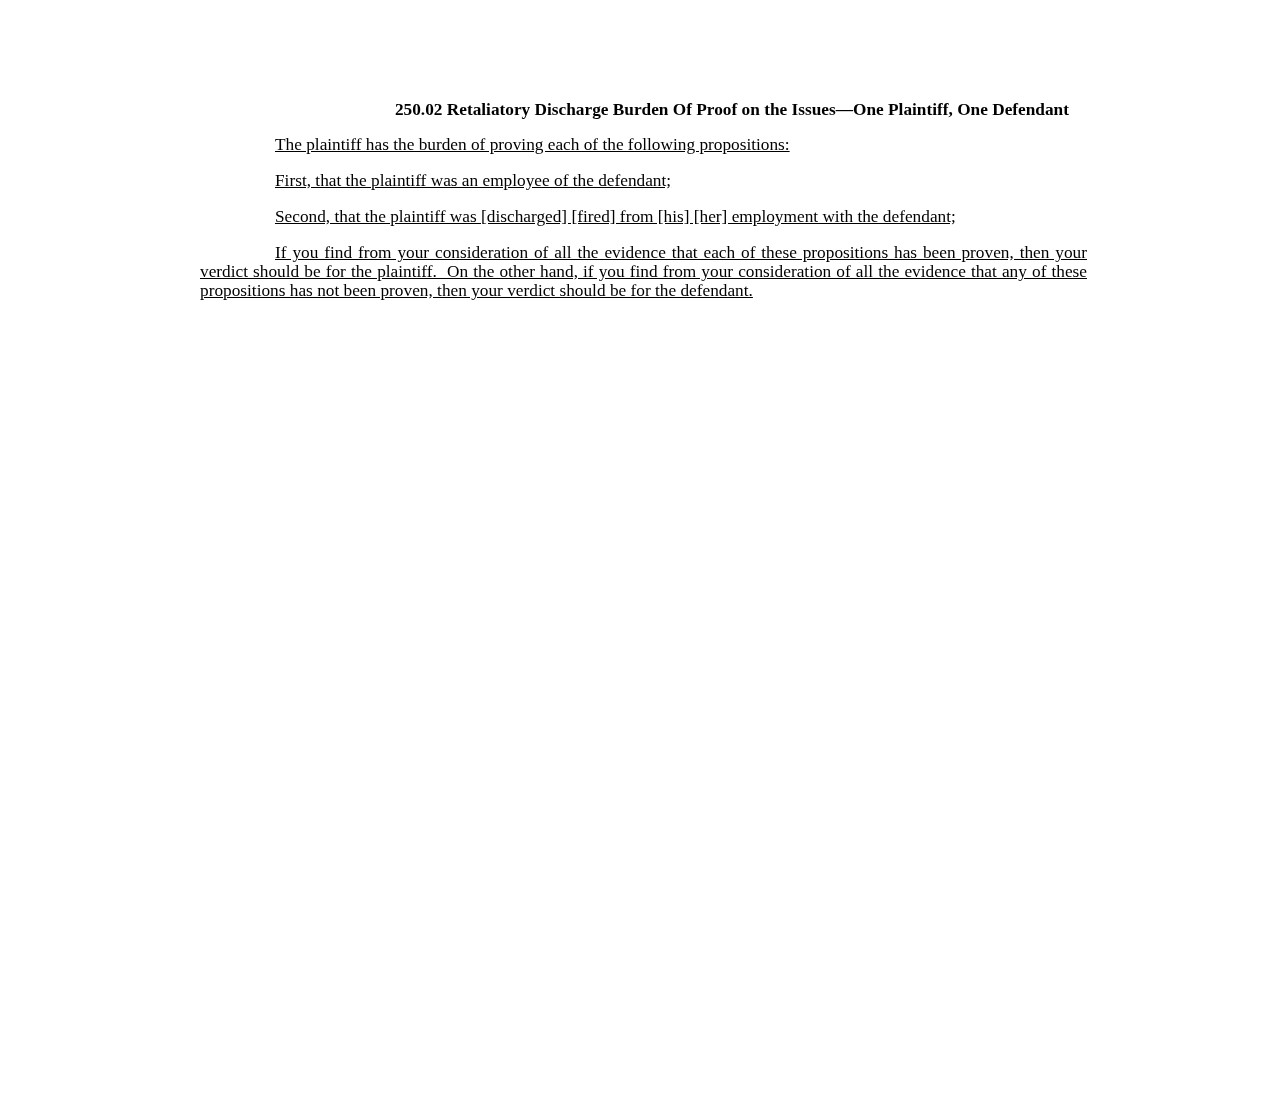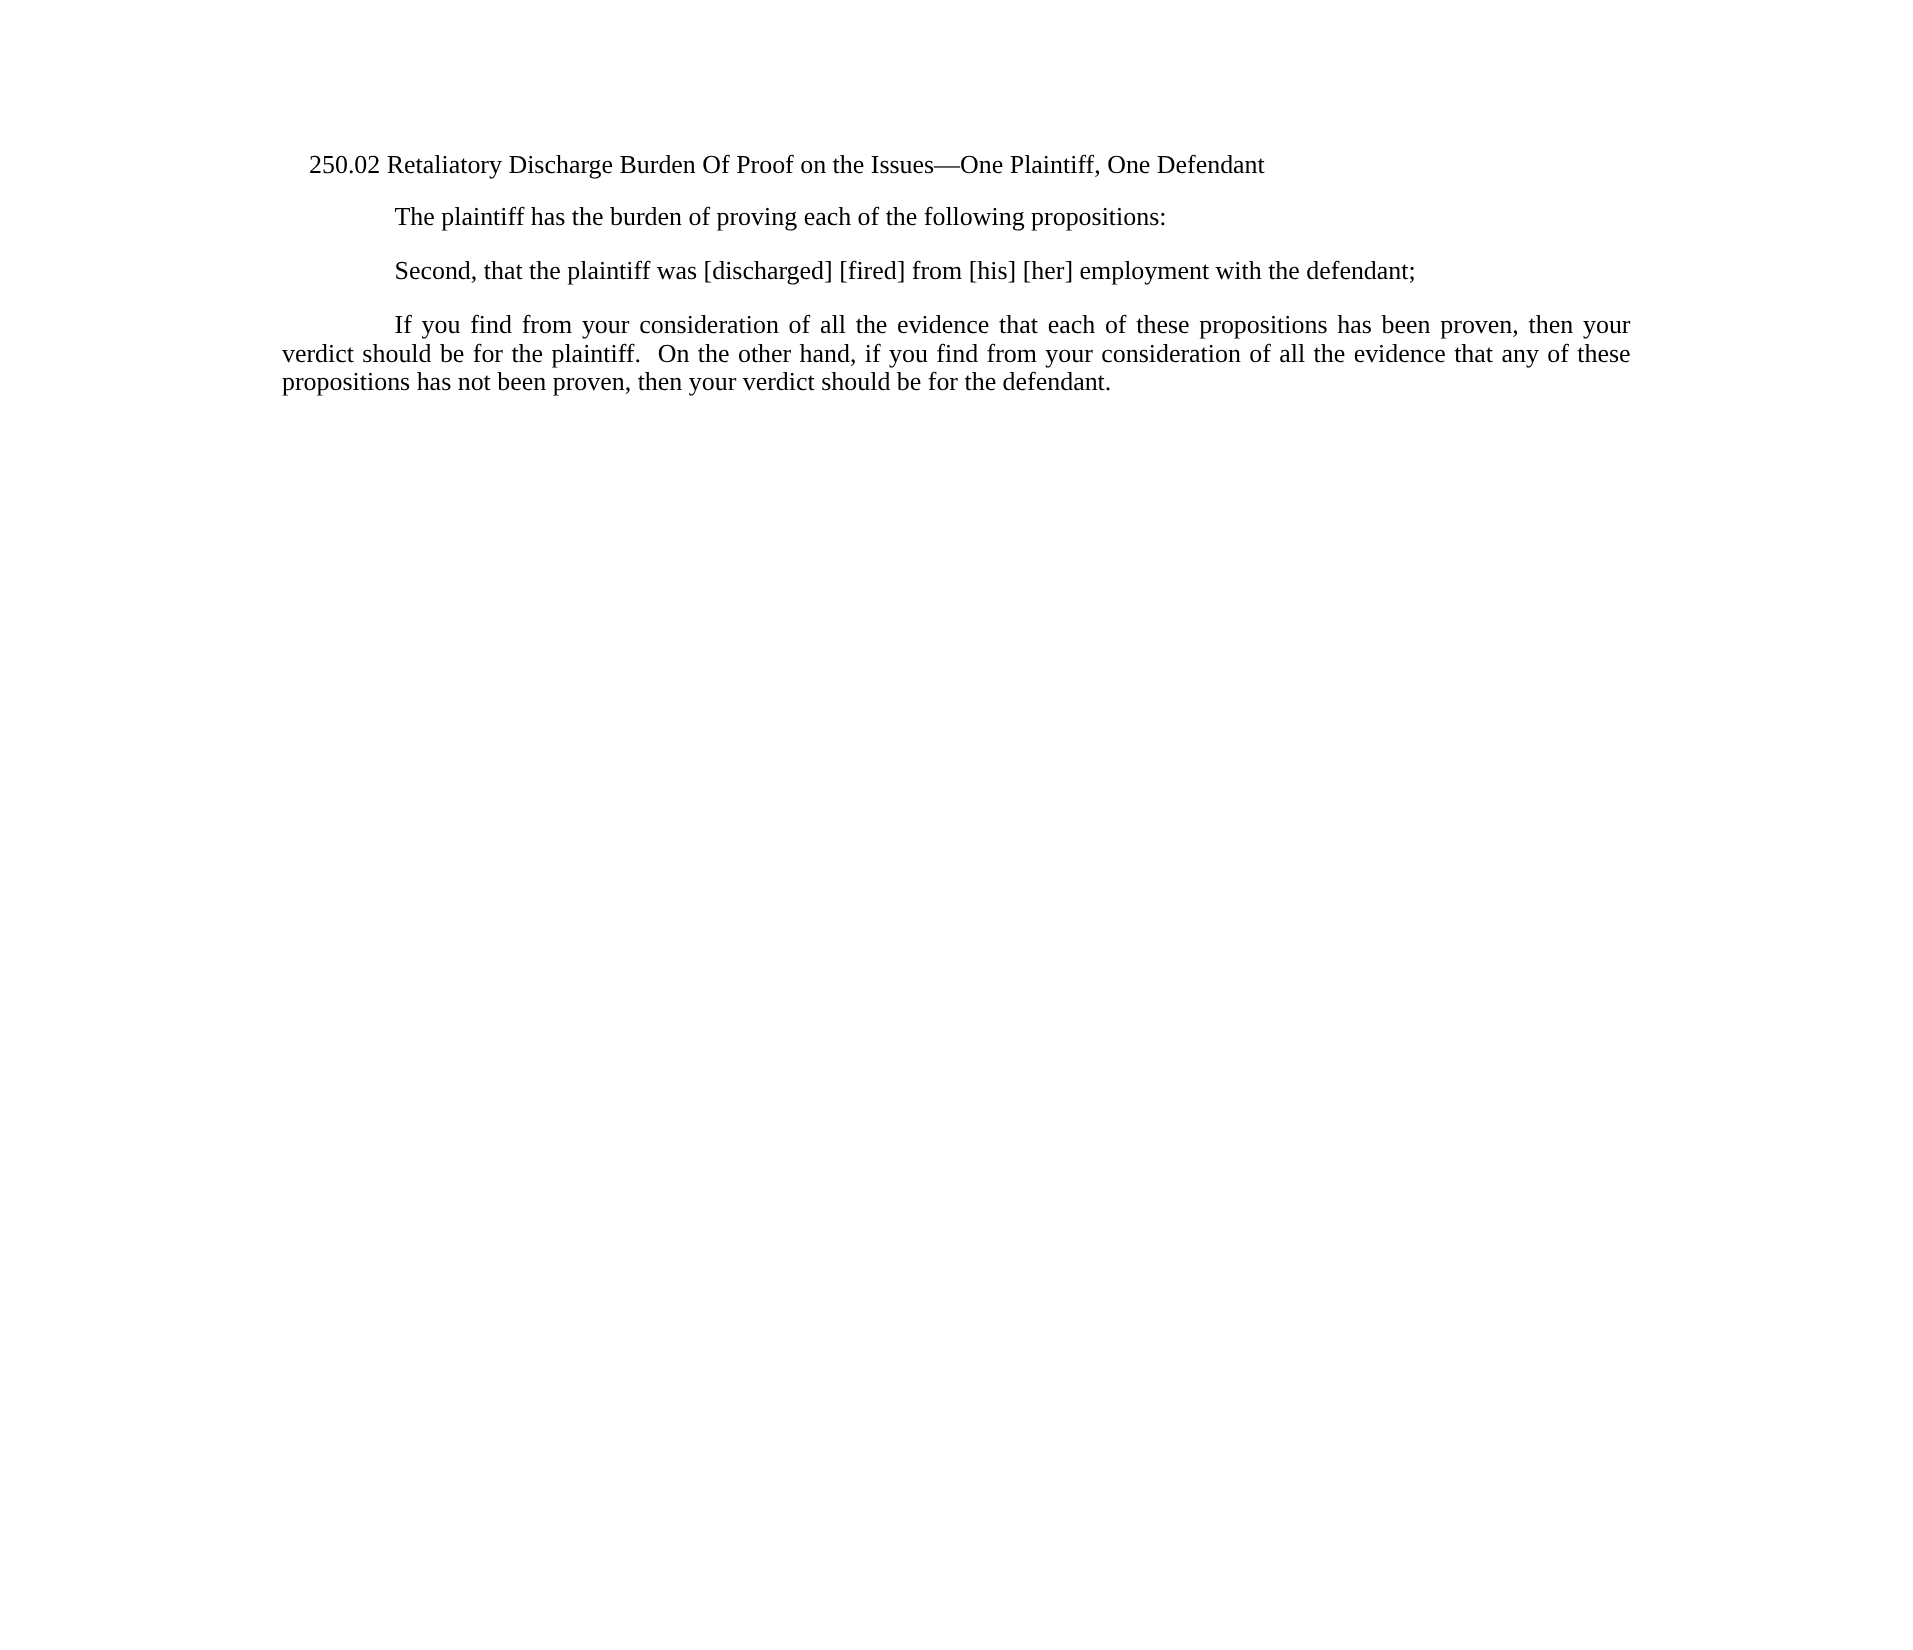--- a/index.html
+++ b/index.html
@@ -2,31 +2,32 @@
 <html><head>
 <meta charset="utf-8">
 <style>
   html, body { margin: 0; padding: 0; background: #ffffff; }
   body { width: 1275px; height: 1100px; position: relative; overflow: hidden; }
   .page {
     position: absolute; left: 188px; top: 100px; width: 899px;
     font-family: "Liberation Serif", serif; color: #000; font-size: 17.3px; line-height: 19px;
   }
   .title {
-    text-align: left; font-weight: normal; font-size: 17.3px; line-height: 19px;
+    text-align: right; font-weight: bold; font-size: 17.3px; line-height: 19px;
     margin: 0 0 16px 0; padding: 0 18px;
   }
   p.para {
-    margin: 0 0 17px 0; text-indent: 75px; text-align: justify;
+    margin: 0 0 17px 12px; text-indent: 75px; text-align: justify; text-decoration: underline;
   }
   p.para.single { text-align: left; }
   .it { font-style: italic; }
 </style>
 </head>
 <body>
 
 <div class="page">
   <div class="title">250.02 Retaliatory Discharge Burden Of Proof on the Issues—One Plaintiff, One Defendant</div>
 
   <p class="para single">The plaintiff has the burden of proving each of the following propositions:</p>
+  <p class="para single">First, that the plaintiff was an employee of the defendant;</p>
   <p class="para">Second, that the plaintiff was [discharged] [fired] from [his] [her] employment with the defendant;</p>
   <p class="para">If you find from your consideration of all the evidence that each of these propositions has been proven, then your verdict should be for the plaintiff.&nbsp; On the other hand, if you find from your consideration of all the evidence that any of these propositions has not been proven, then your verdict should be for the defendant.</p>
 </div>
 
 </body></html>

